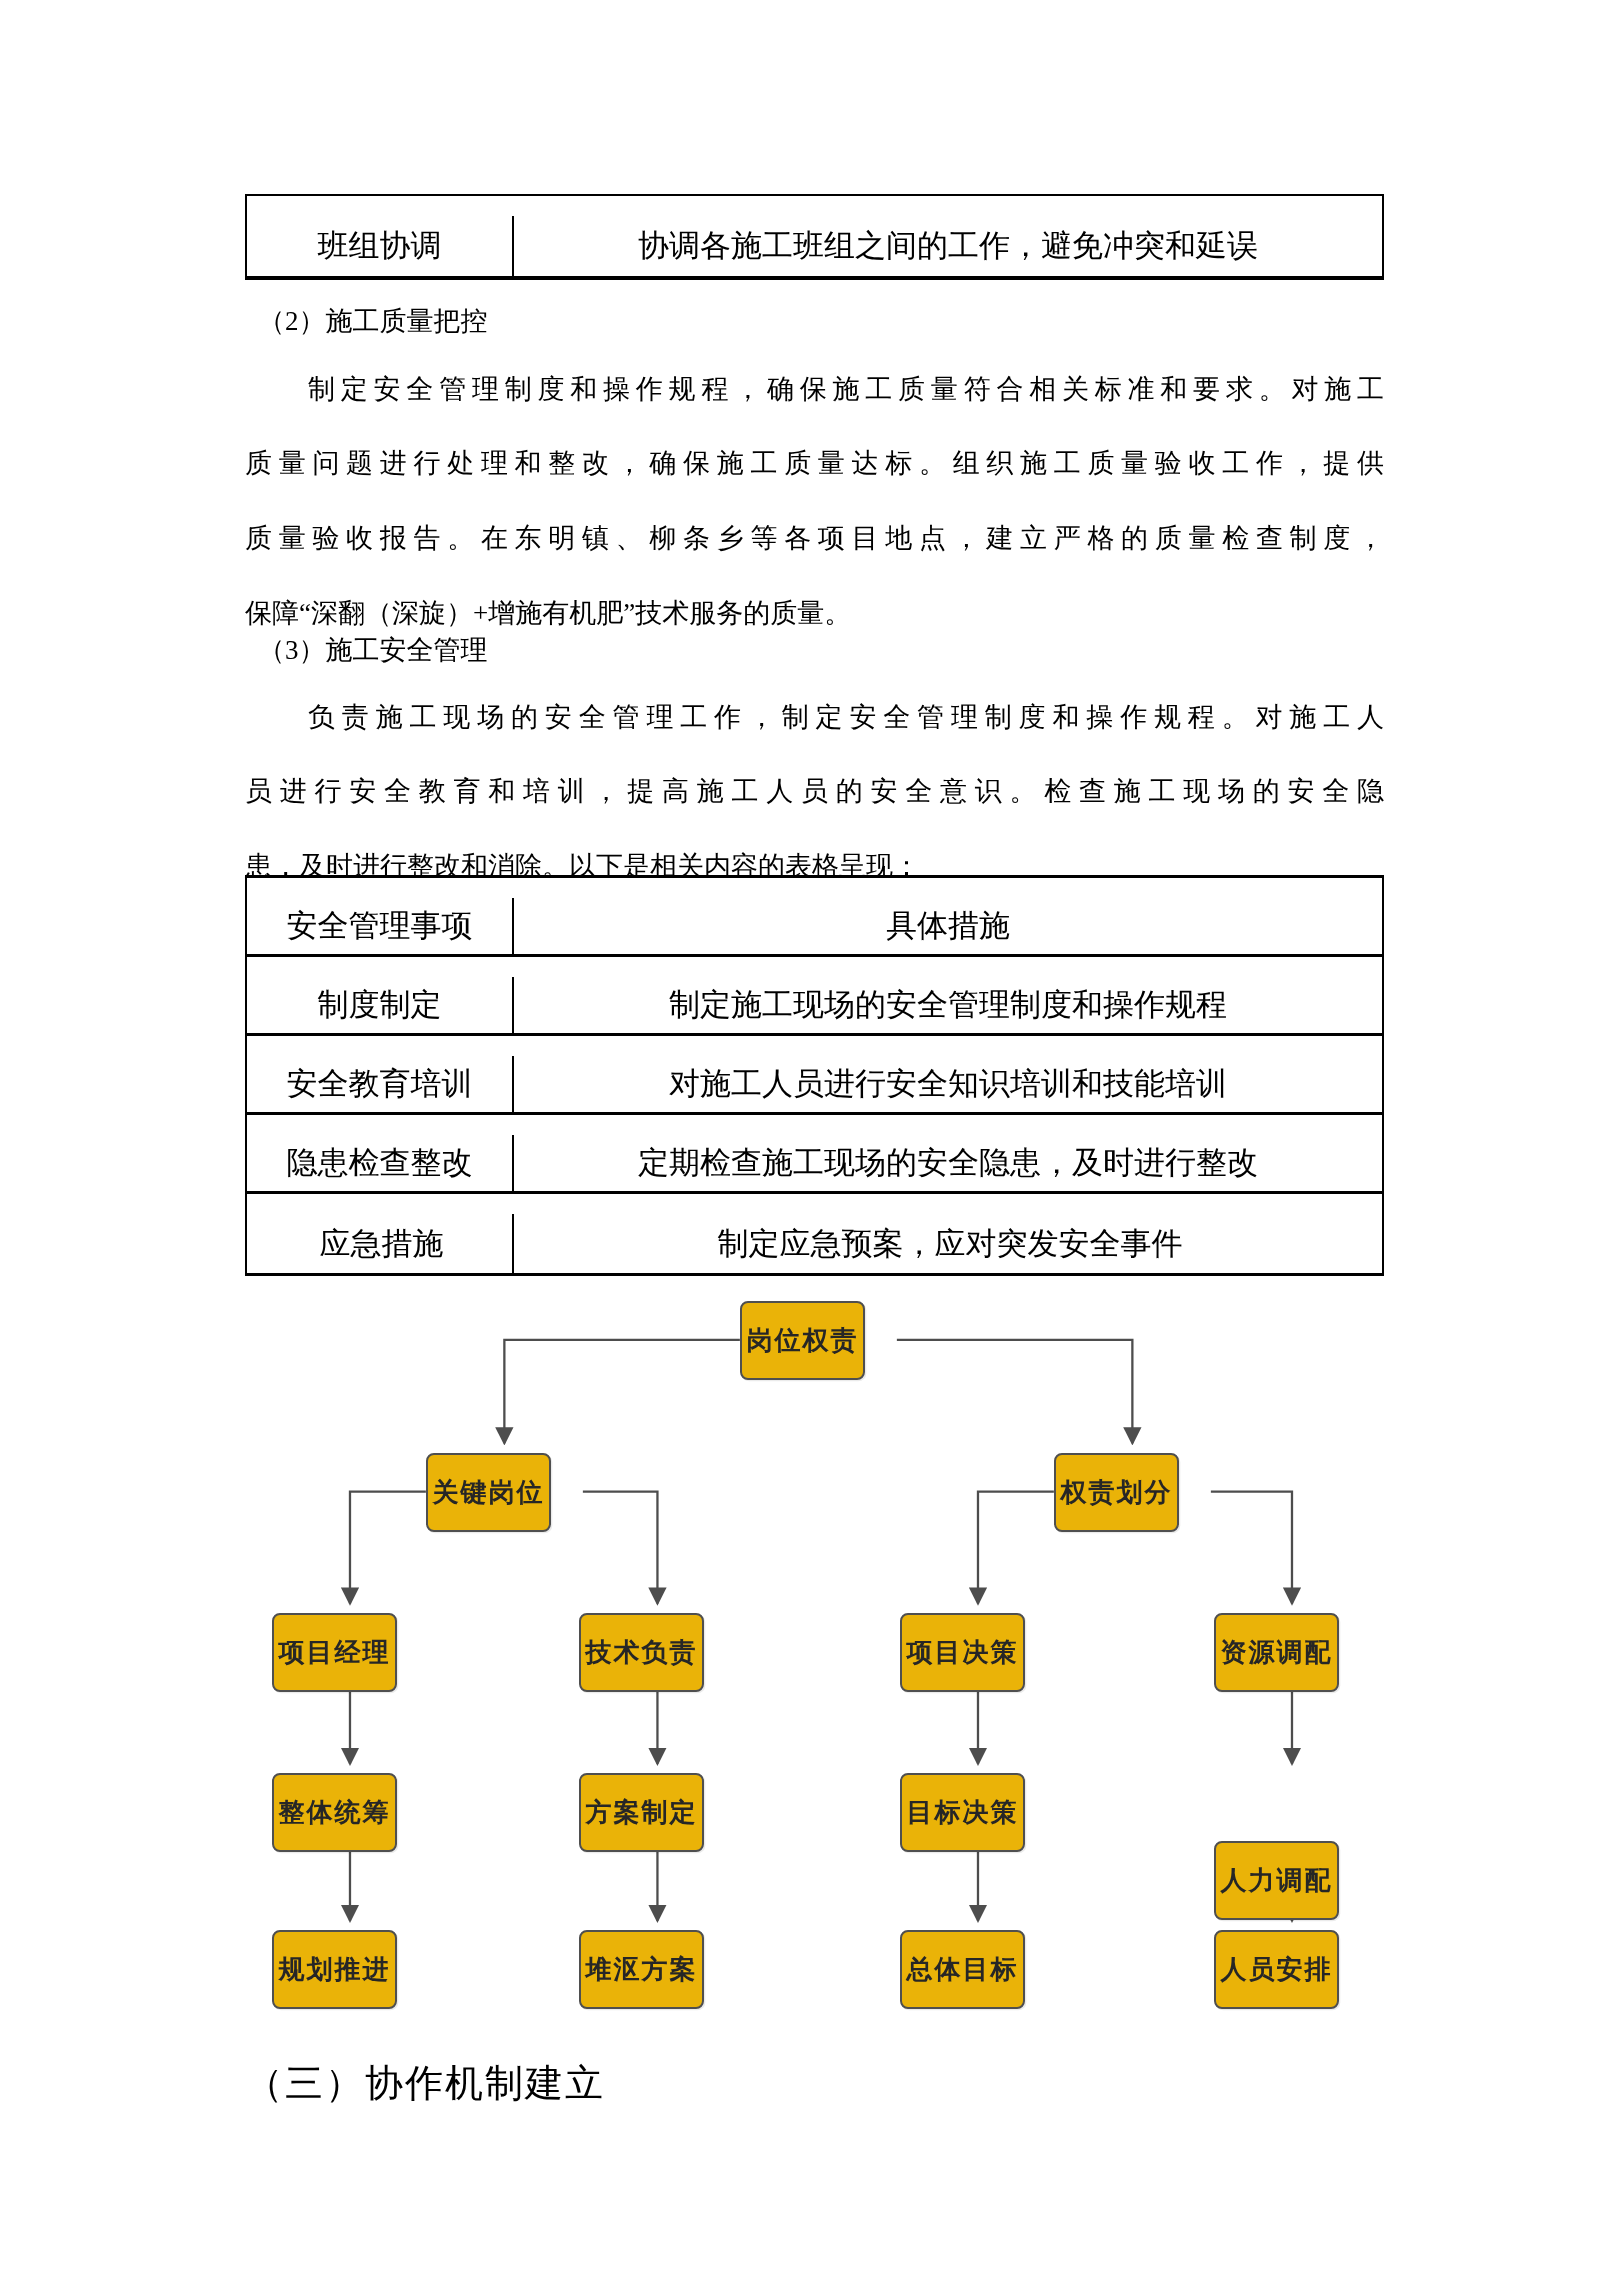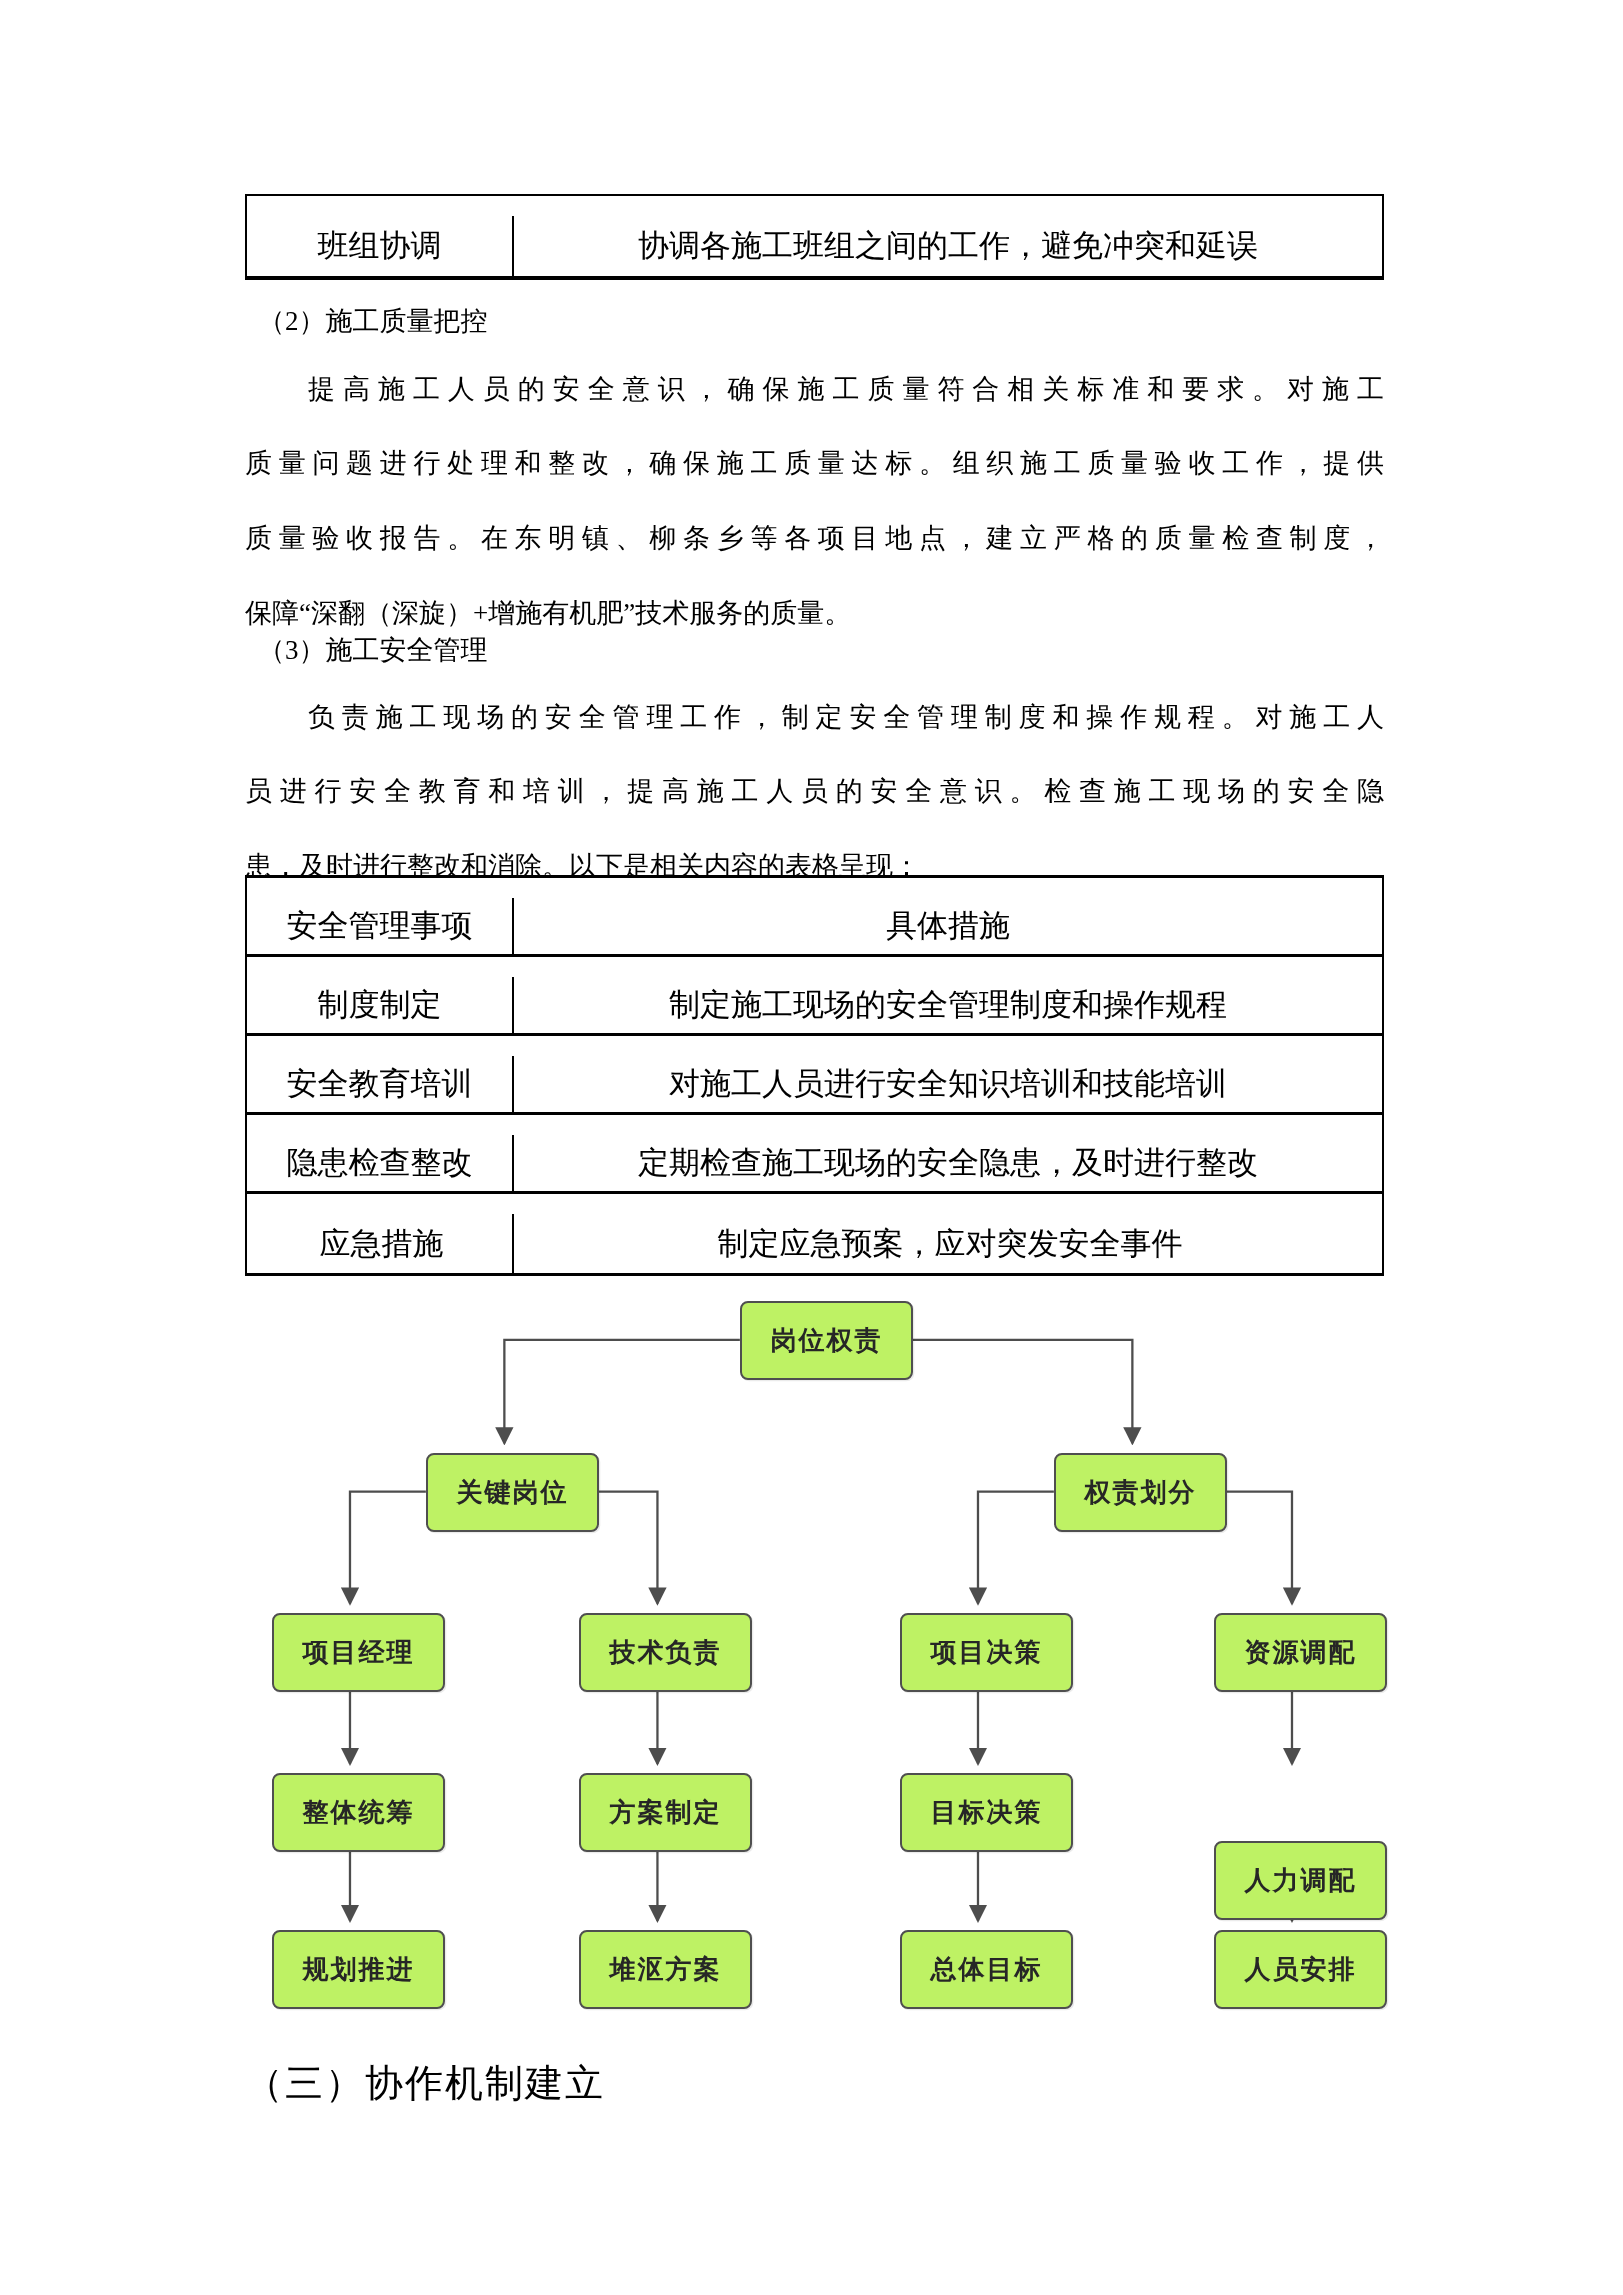--- a/index.html
+++ b/index.html
@@ -27,40 +27,40 @@
   .hline{padding-left:13px;}
   .indent{padding-left:63px;}
   .just{text-align:justify;text-align-last:justify;text-justify:inter-character;}
   .h3big{
     position:absolute;left:245px;top:2060px;width:1139px;
     font-size:38px;line-height:46px;font-weight:normal;letter-spacing:2px;
   }
   
   .connectors{position:absolute;left:0;top:0;pointer-events:none;}
   .node{
-    position:absolute;width:173px;height:79px;box-sizing:border-box;
-    background:#bef264;border:2.6px solid #4f4f4f;border-radius:7.9px;
+    position:absolute;width:125px;height:79px;box-sizing:border-box;
+    background:#eab308;border:2.6px solid #4f4f4f;border-radius:7.9px;
     display:flex;align-items:center;justify-content:center;
     font-family:"Liberation Sans","DejaVu Sans",sans-serif;
     font-weight:bold;font-size:26px;letter-spacing:2px;color:#262626;
     box-shadow:1.3px 1.3px 0 rgba(0,0,0,0.08);
   }
 </style>
 </head>
 <body>
 
 <div class="page">
 
   <div class="tbl tbl1">
     <div class="cell key">班组协调</div>
     <div class="cell">协调各施工班组之间的工作，避免冲突和延误</div>
   </div>
 
   <div class="hline" style="top:302px">（2）施工质量把控</div>
-  <div class="bline just indent" style="top:370px">提高施工人员的安全意识，确保施工质量符合相关标准和要求。对施工</div>
+  <div class="bline just indent" style="top:370px">制定安全管理制度和操作规程，确保施工质量符合相关标准和要求。对施工</div>
   <div class="bline just" style="top:444px">质量问题进行处理和整改，确保施工质量达标。组织施工质量验收工作，提供</div>
   <div class="bline just" style="top:519px">质量验收报告。在东明镇、柳条乡等各项目地点，建立严格的质量检查制度，</div>
   <div class="bline" style="top:594px">保障“深翻（深旋）+增施有机肥”技术服务的质量。</div>
 
   <div class="hline" style="top:631px">（3）施工安全管理</div>
   <div class="bline just indent" style="top:698px">负责施工现场的安全管理工作，制定安全管理制度和操作规程。对施工人</div>
   <div class="bline just" style="top:772px">员进行安全教育和培训，提高施工人员的安全意识。检查施工现场的安全隐</div>
   <div class="bline" style="top:847px">患，及时进行整改和消除。以下是相关内容的表格呈现：</div>
 
   <div class="tbl tbl2">

